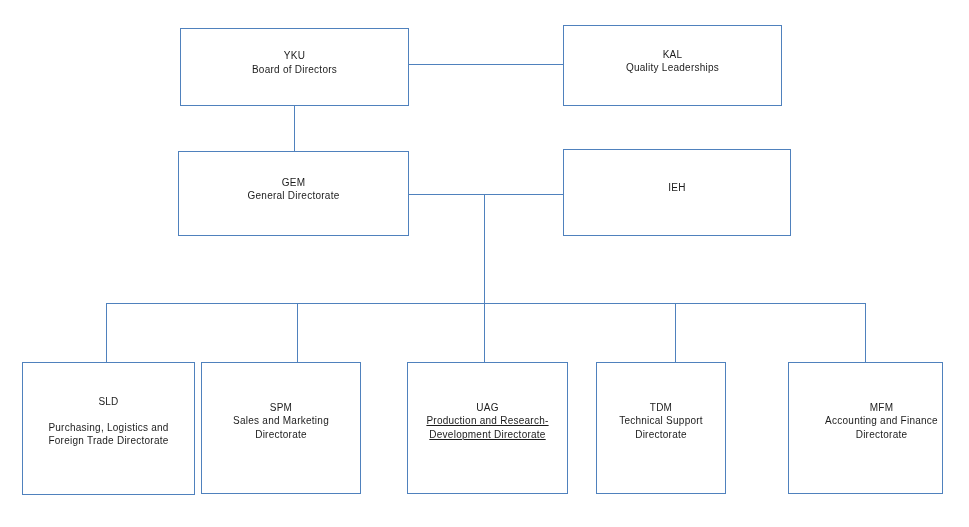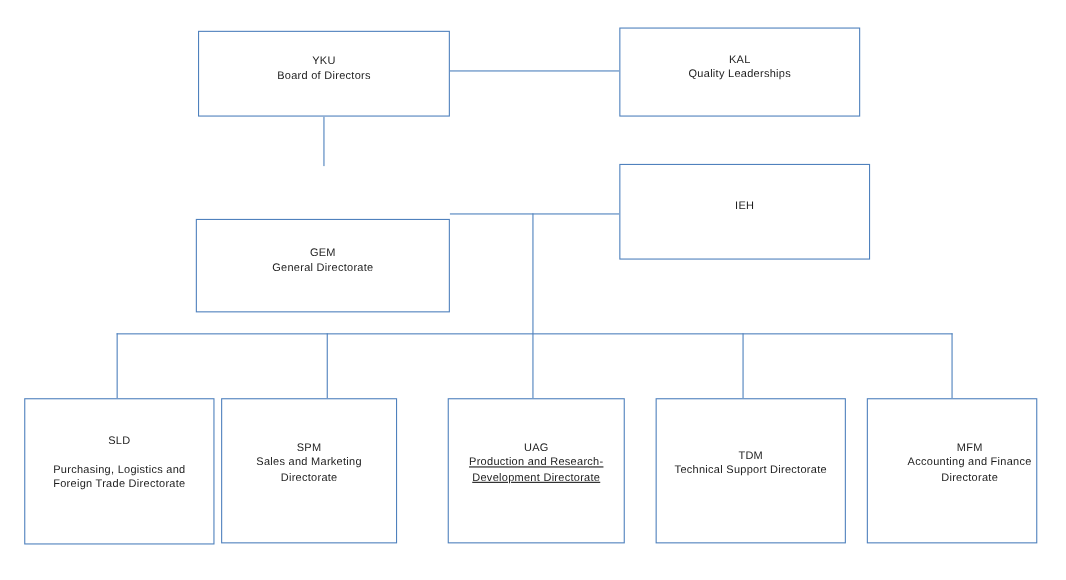--- a/index.html
+++ b/index.html
@@ -39,26 +39,26 @@
   .n-spm .label{max-width:135px;}
   .n-uag .label{max-width:140px;text-decoration:underline;}
   .n-tdm .label{max-width:152px;}
   .n-mfm .label{max-width:140px;}
   .hline{position:absolute;height:1.4px;background:var(--line);}
   .vline{position:absolute;width:1.4px;background:var(--line);}
 
   
   .n-yku{left:180px;top:28px;width:229px;height:78px;}
   .n-kal{left:563px;top:25px;width:219px;height:81px;}
-  .n-gem{left:178px;top:151px;width:231px;height:85px;margin-top:48px;}
+  .n-gem{left:178px;top:151px;width:231px;height:85px;}
   .n-ieh{left:563px;top:149px;width:228px;height:87px;}
   .n-sld{left:22px; top:362px;width:173px;height:133px;gap:12px;}
   .n-spm{left:201px;top:362px;width:160px;height:132px;}
   .n-uag{left:407px;top:362px;width:161px;height:132px;}
-  .n-tdm{left:596px;top:362px;width:173px;height:132px;}
+  .n-tdm{left:596px;top:362px;width:130px;height:132px;}
   .n-mfm{left:788px;top:362px;width:155px;height:132px;padding-left:36px;}
 </style>
 </head>
 <body>
 
 <div id="canvas">
 
   <div class="hline" style="left:409px;top:63.5px;width:154px"></div>
   <div class="vline" style="left:294px;top:106px;height:45px"></div>
   <div class="hline" style="left:409px;top:193.5px;width:154px"></div>

